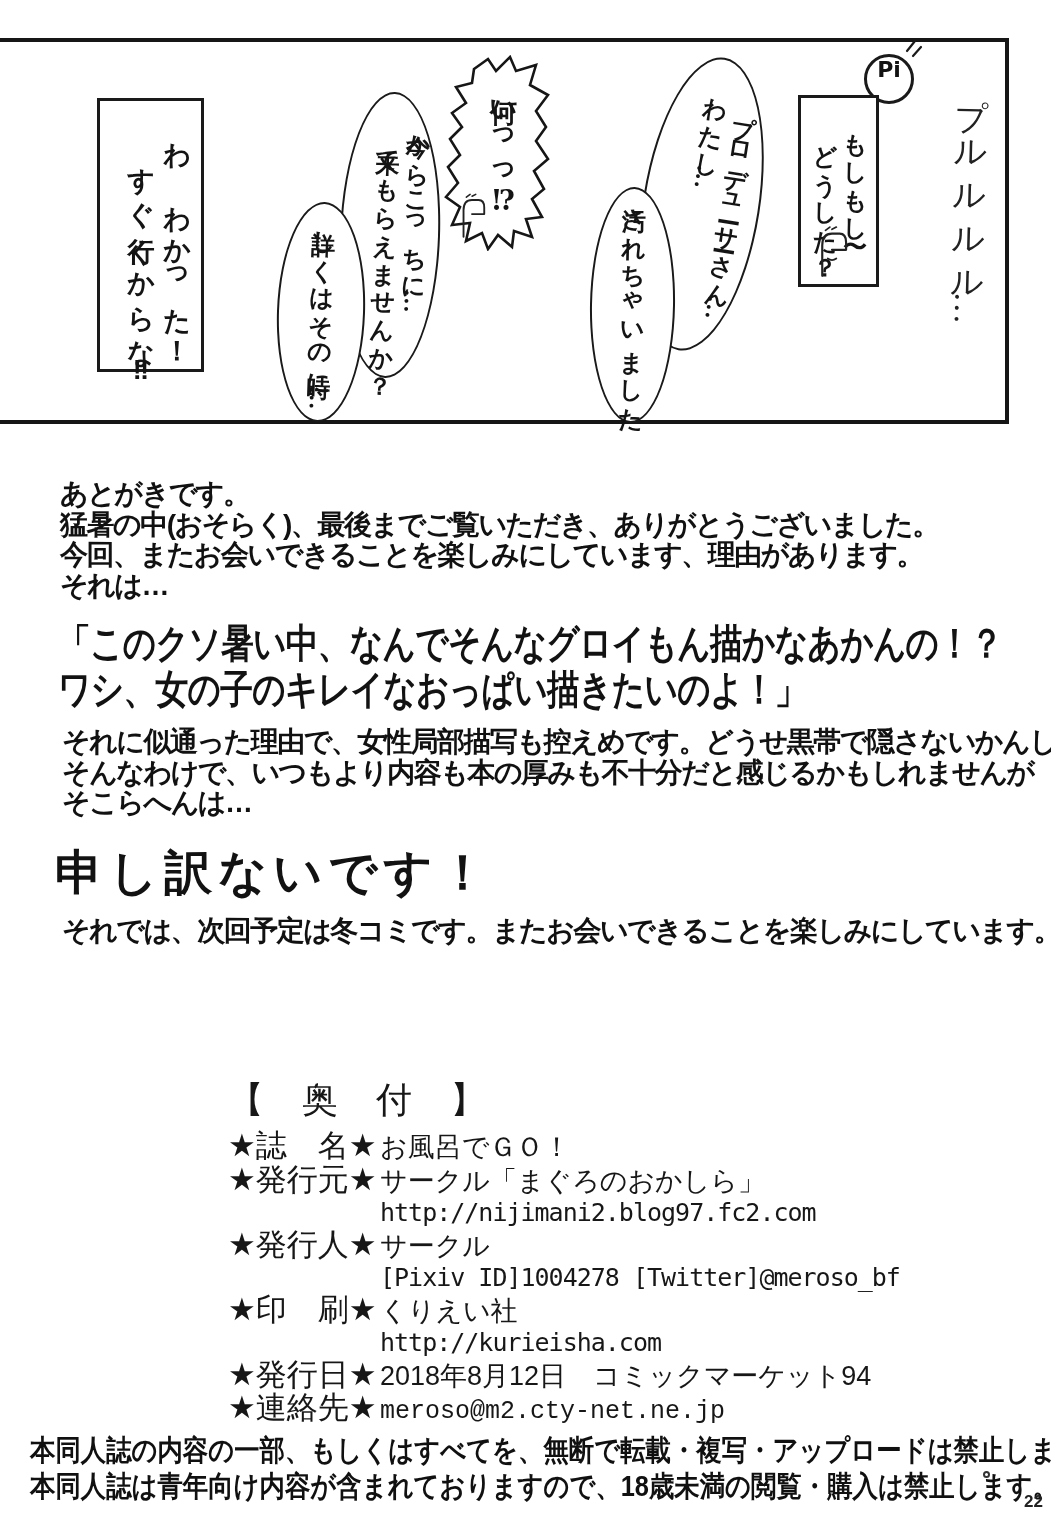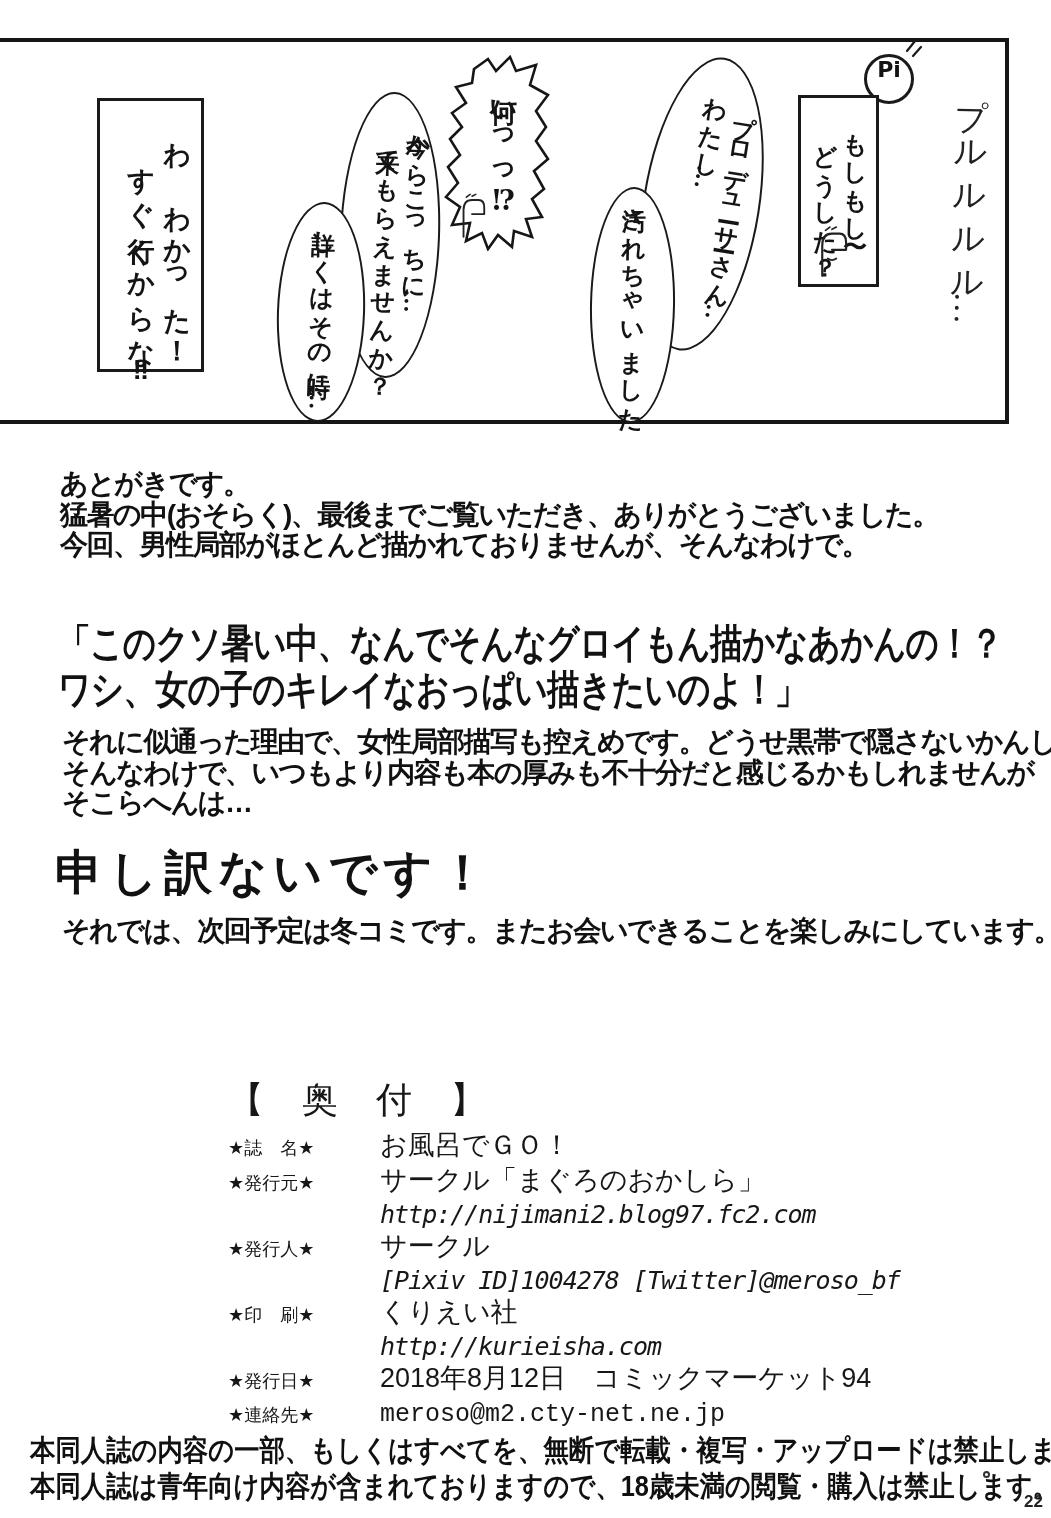--- a/index.html
+++ b/index.html
@@ -65,45 +65,45 @@
   #sfx-ring{left:946px;top:74px;font-size:33px;font-weight:500;letter-spacing:6px;
     color:#222;transform:rotate(1.5deg);}
 
   .doodle{position:absolute;}
 
   
   .body-text{
     position:absolute;font-weight:700;font-size:28px;line-height:30.5px;
     letter-spacing:-1.5px;white-space:nowrap;color:#111;
   }
-  #afterword-1{left:60px;top:469px;}
+  #afterword-1{left:60px;top:479px;}
   #quote{
     position:absolute;left:58px;top:620px;font-weight:800;font-size:40px;line-height:46px;
     letter-spacing:-1px;transform:scaleX(0.82);transform-origin:left top;white-space:nowrap;
   }
   #para2{left:62px;top:727px;}
   #apology{
     position:absolute;left:55px;top:841px;font-weight:800;font-size:48px;
     letter-spacing:6px;white-space:nowrap;
   }
   #closing{left:62px;top:916px;}
 
   
   #colophon-heading{
     position:absolute;left:228px;top:1076px;font-weight:400;font-size:36px;
     letter-spacing:1px;color:#171717;
   }
   #colophon-rows{
     position:absolute;left:228px;top:1130px;font-weight:400;font-size:27px;
     line-height:31.5px;color:#171717;white-space:nowrap;
   }
-  #colophon-rows .label{display:inline-block;width:152px;font-size:18px;letter-spacing:0;}
+  #colophon-rows .label{display:inline-block;width:152px;font-size:31px;letter-spacing:0;}
   #colophon-rows .sub{
     margin-left:152px;font-family:"DejaVu Sans Mono","Liberation Mono",monospace;
-    font-size:25px;letter-spacing:-1px;font-style:italic;
+    font-size:25px;letter-spacing:-1px;
   }
   .mono-ish{font-family:Liberation Mono, monospace;font-size:25px;}
 
   
   #disclaimer{
     position:absolute;left:30px;top:1432px;font-weight:800;font-size:29px;line-height:36px;
     transform:scaleX(0.875);transform-origin:left top;white-space:nowrap;color:#101010;
   }
   #page-num{position:absolute;left:1016px;top:1492px;font-weight:700;font-size:17px;color:#222;margin-left:8px;}
   #speck{position:absolute;left:983px;top:1471px;width:7px;height:7px;border:2px solid #333;
@@ -173,21 +173,22 @@
   <div id="b-wakatta" class="bubble">
     <div class="cols vtext">
       <p class="c1">わ　わかった！</p>
       <p class="c2">すぐ行くからな‼</p>
     </div>
   </div>
 
   <div id="afterword-1" class="body-text">
     <div>あとがきです。</div>
     <div>猛暑の中(おそらく)、最後までご覧いただき、ありがとうございました。</div>
-    <div>今回、男性局部がほとんど描かれておりませんが、そんなわけで。</div>
+    <div>今回、またお会いできることを楽しみにしています、理由があります。</div>
+    <div>それは…</div>
   </div>
 
   <div id="quote">
     <div>「このクソ暑い中、なんでそんなグロイもん描かなあかんの！？</div>
     <div>ワシ、女の子のキレイなおっぱい描きたいのよ！」</div>
   </div>
 
   <div id="para2" class="body-text">
     <div>それに似通った理由で、女性局部描写も控えめです。どうせ黒帯で隠さないかんしね…</div>
     <div>そんなわけで、いつもより内容も本の厚みも不十分だと感じるかもしれませんが</div>

